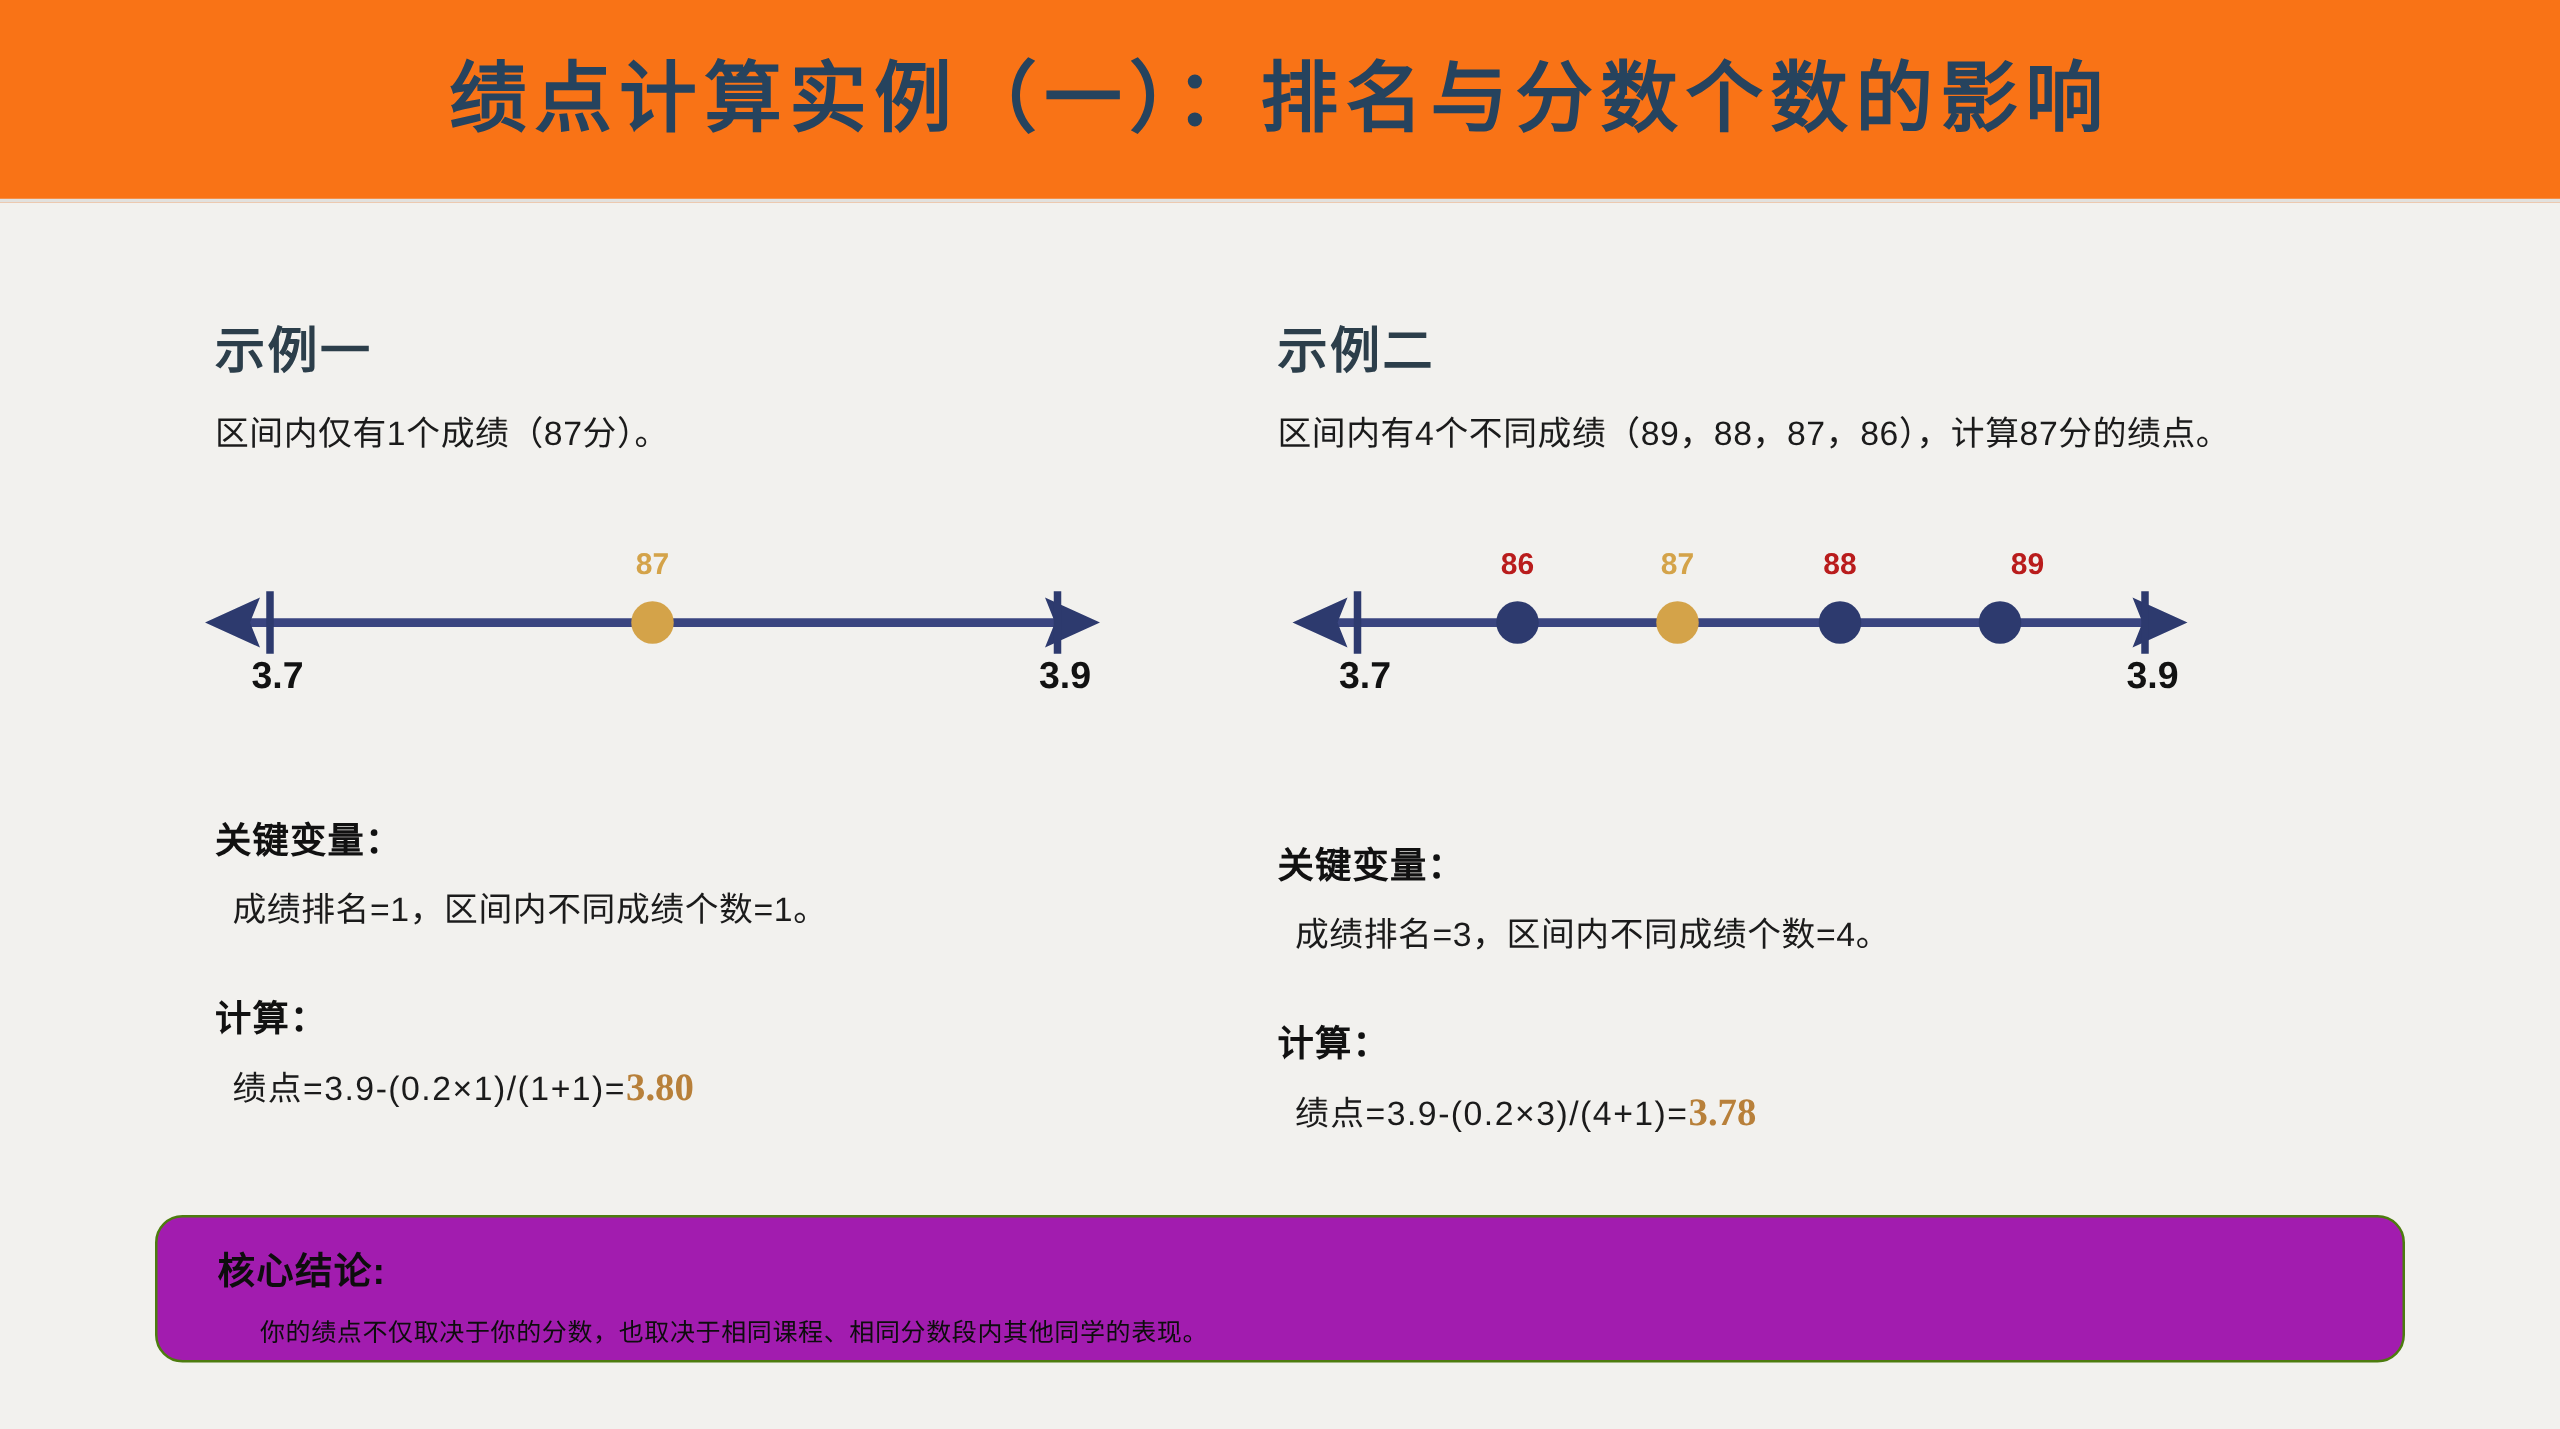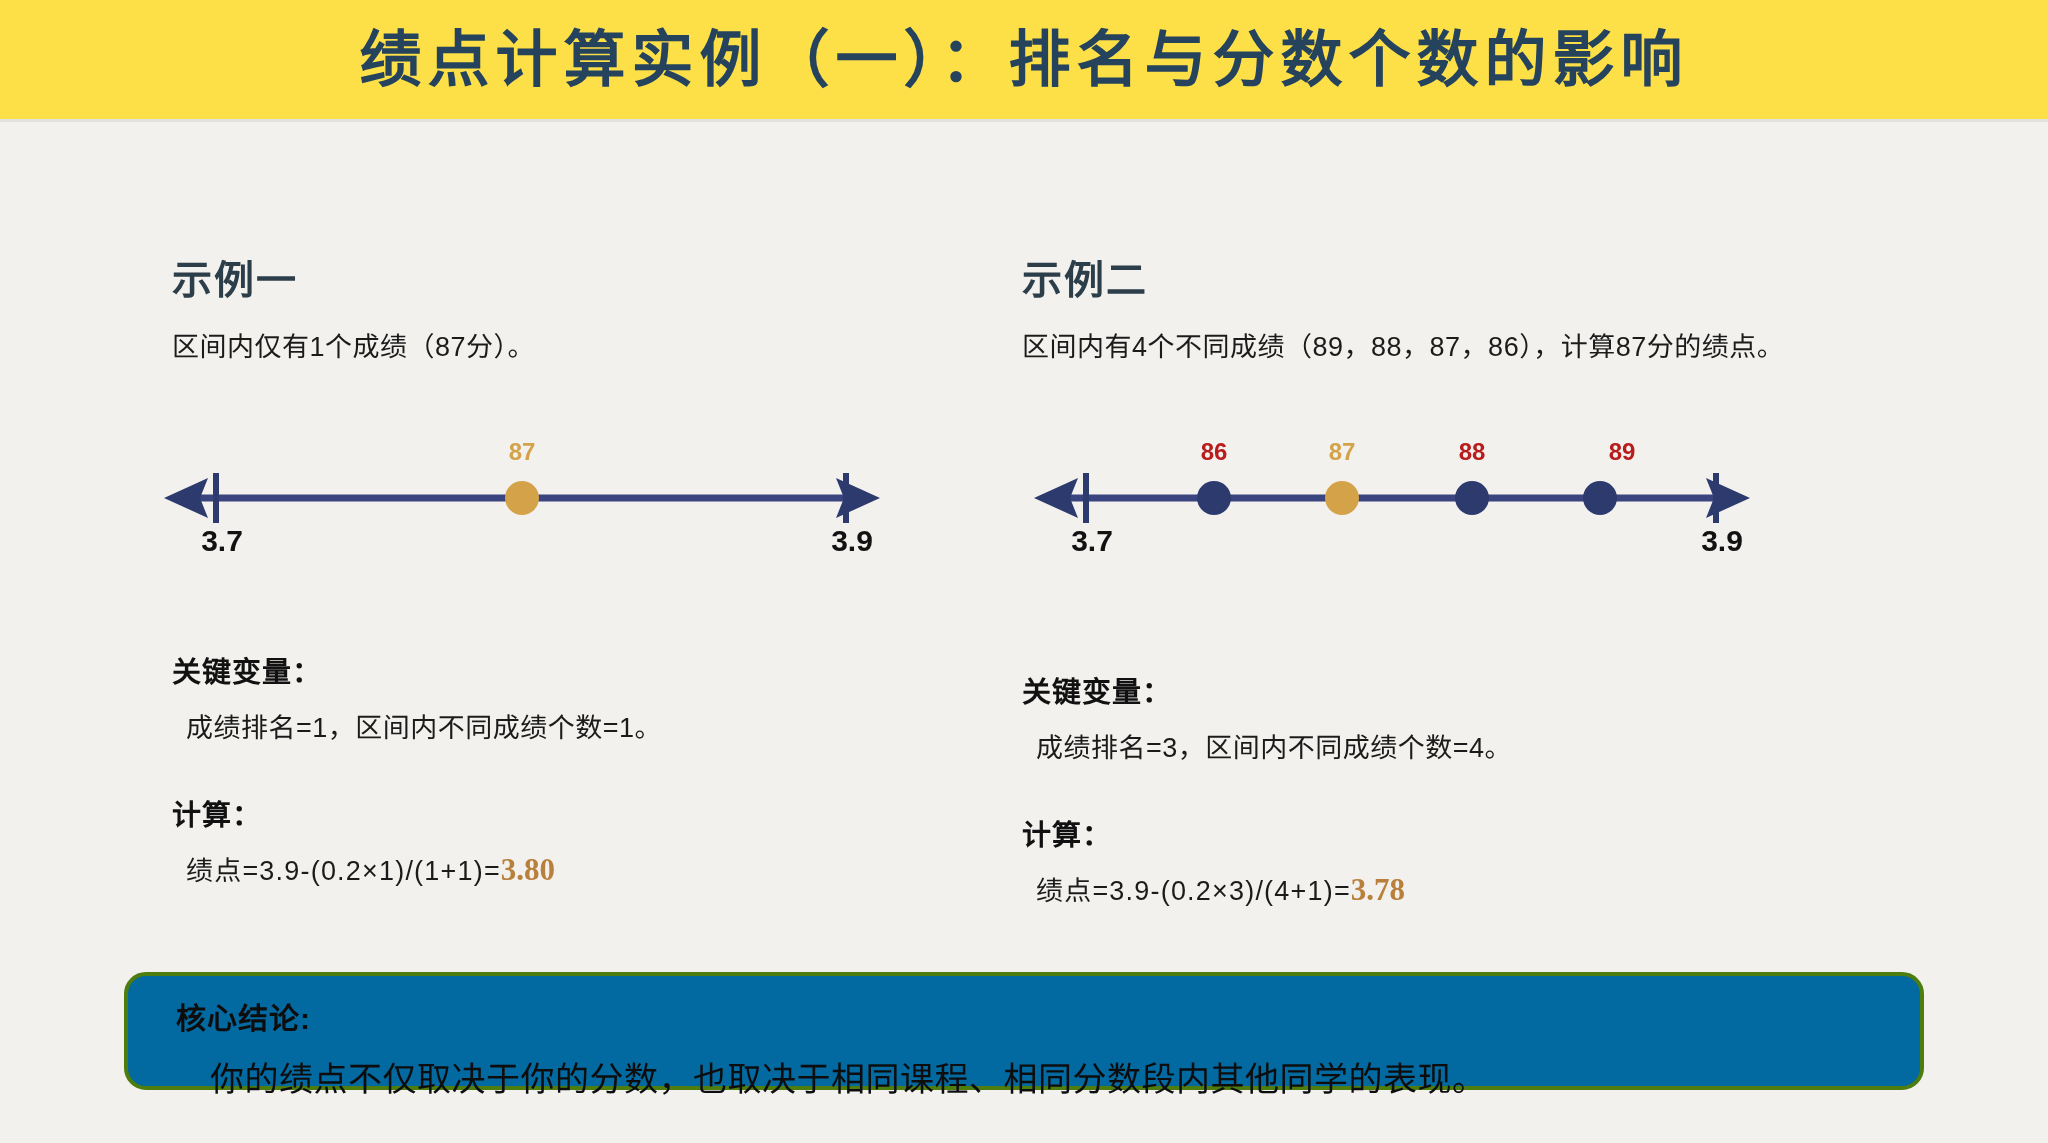--- a/index.html
+++ b/index.html
@@ -15,22 +15,22 @@
     overflow: hidden;
     position: relative;
   }
 
   
   .title-band {
     position: absolute;
     left: 0;
     top: 0;
     width: 2048px;
-    height: 122px;
-    background: #fde047;
+    height: 162px;
+    background: #f97316;
     border-bottom: 3px solid #e2e1de;
     box-sizing: border-box;
     display: flex;
     align-items: center;
     justify-content: center;
   }
   .slide-title {
     color: #26435e;
     font-size: 62px;
     font-weight: bold;
@@ -134,36 +134,36 @@
   }
 
   
   .conclusion-box {
     position: absolute;
     left: 124px;
     top: 972px;
     width: 1800px;
     height: 118px;
     box-sizing: border-box;
-    background: #0369a1;
-    border: 4px solid #4d7c0f;
+    background: #a21caf;
+    border: 2px solid #4d7c0f;
     border-radius: 22px;
     padding: 18px 0 0 48px;
   }
   .conclusion-title {
     color: #0d0d0d;
     font-size: 30px;
     font-weight: bold;
     letter-spacing: 1px;
     white-space: nowrap;
     margin: 0;
   }
   .conclusion-text {
     color: #0d0d0d;
-    font-size: 34px;
+    font-size: 20px;
     letter-spacing: 0.5px;
     white-space: nowrap;
     margin: 14px 0 0 34px;
   }
 </style>
 </head>
 <body>
 
 <div class="title-band">
   <div class="slide-title">绩点计算实例（一）：排名与分数个数的影响</div>

